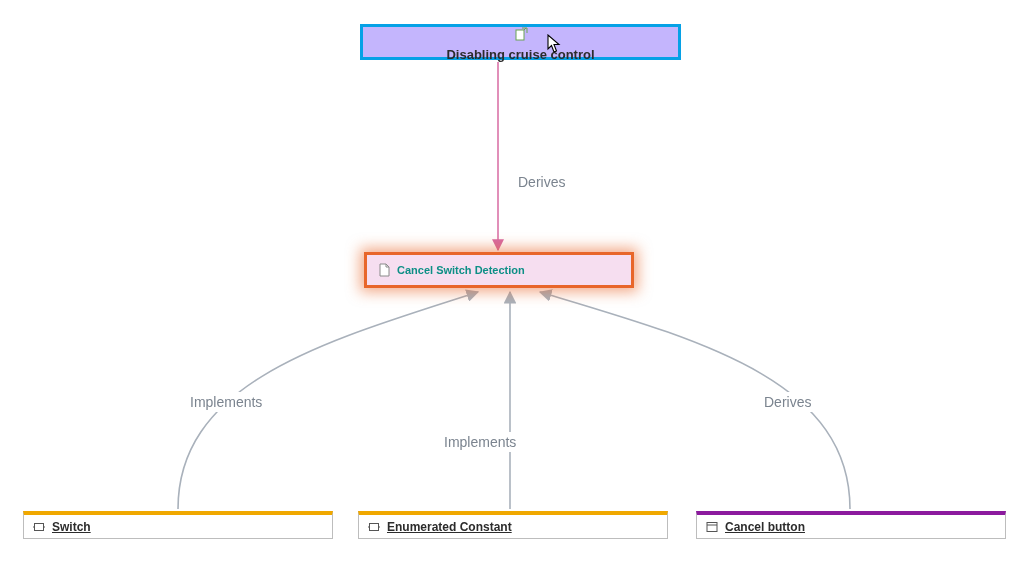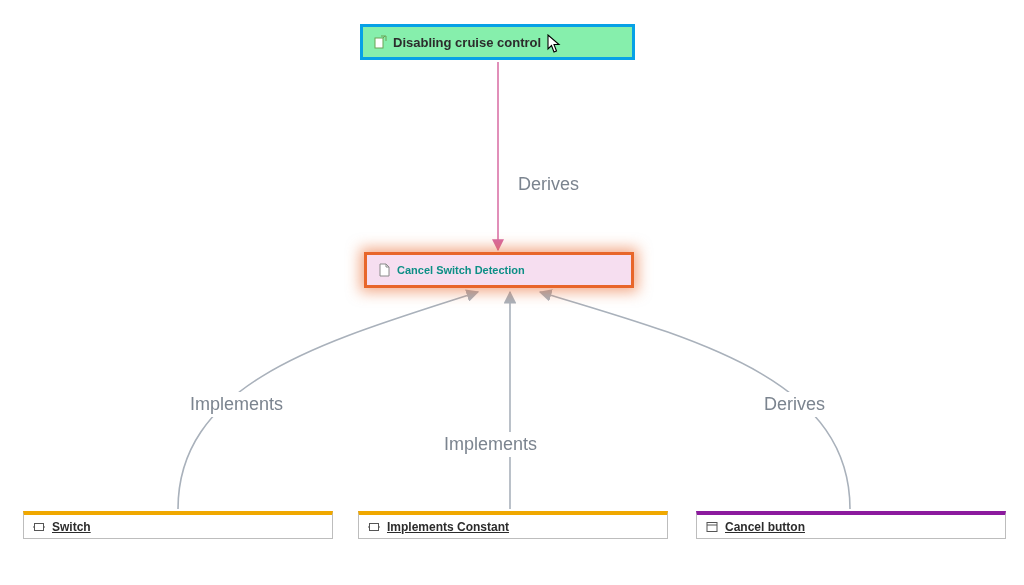--- a/index.html
+++ b/index.html
@@ -22,28 +22,29 @@
     width: 14px;
     height: 14px;
     display: inline-flex;
     align-items: center;
     justify-content: center;
   }
   
   .node-top {
     left: 360px;
     top: 24px;
-    width: 275px;
+    width: 321px;
     height: 36px;
-    background: #86efac;
+    background: #c4b5fd;
     border: 3px solid #06a1e6;
     padding: 0 10px;
     font-size: 13px;
     font-weight: bold;
     color: #2c2c2c;
+    flex-direction: column;
   }
   .cursor {
     position: absolute;
     left: 547px;
     top: 34px;
     pointer-events: none;
   }
   
   .node-mid {
     left: 364px;
@@ -71,21 +72,21 @@
     text-decoration: underline;
   }
   .bot-orange { border-top-color: #f0a800; }
   .bot-purple { border-top-color: #8c1a9e; }
   .bot1 { left: 23px;  top: 511px; width: 310px; }
   .bot2 { left: 358px; top: 511px; width: 310px; }
   .bot3 { left: 696px; top: 511px; width: 310px; }
   
   .edge-label {
     position: absolute;
-    font-size: 18px;
+    font-size: 14px;
     color: #7b848f;
     background: #ffffff;
     padding: 2px 4px;
   }
   svg.edges {
     position: absolute;
     left: 0; top: 0;
     width: 1024px; height: 585px;
     pointer-events: none;
   }
@@ -156,21 +157,21 @@
 </div>
 
 <div class="node node-bot bot-orange bot2">
   <span class="icon">
     <svg width="12" height="12" viewBox="0 0 12 12">
       <rect x="1.5" y="2.5" width="9" height="7" fill="#fff" stroke="#555" stroke-width="1"></rect>
       <line x1="0" y1="6" x2="1.5" y2="6" stroke="#555" stroke-width="1"></line>
       <line x1="10.5" y1="6" x2="12" y2="6" stroke="#555" stroke-width="1"></line>
     </svg>
   </span>
-  <span>Implements Constant</span>
+  <span>Enumerated Constant</span>
 </div>
 
 <div class="node node-bot bot-purple bot3">
   <span class="icon">
     <svg width="12" height="12" viewBox="0 0 12 12">
       <rect x="1" y="1.5" width="10" height="9" fill="#fff" stroke="#555" stroke-width="1"></rect>
       <line x1="1" y1="4" x2="11" y2="4" stroke="#555" stroke-width="1"></line>
     </svg>
   </span>
   <span>Cancel button</span>

